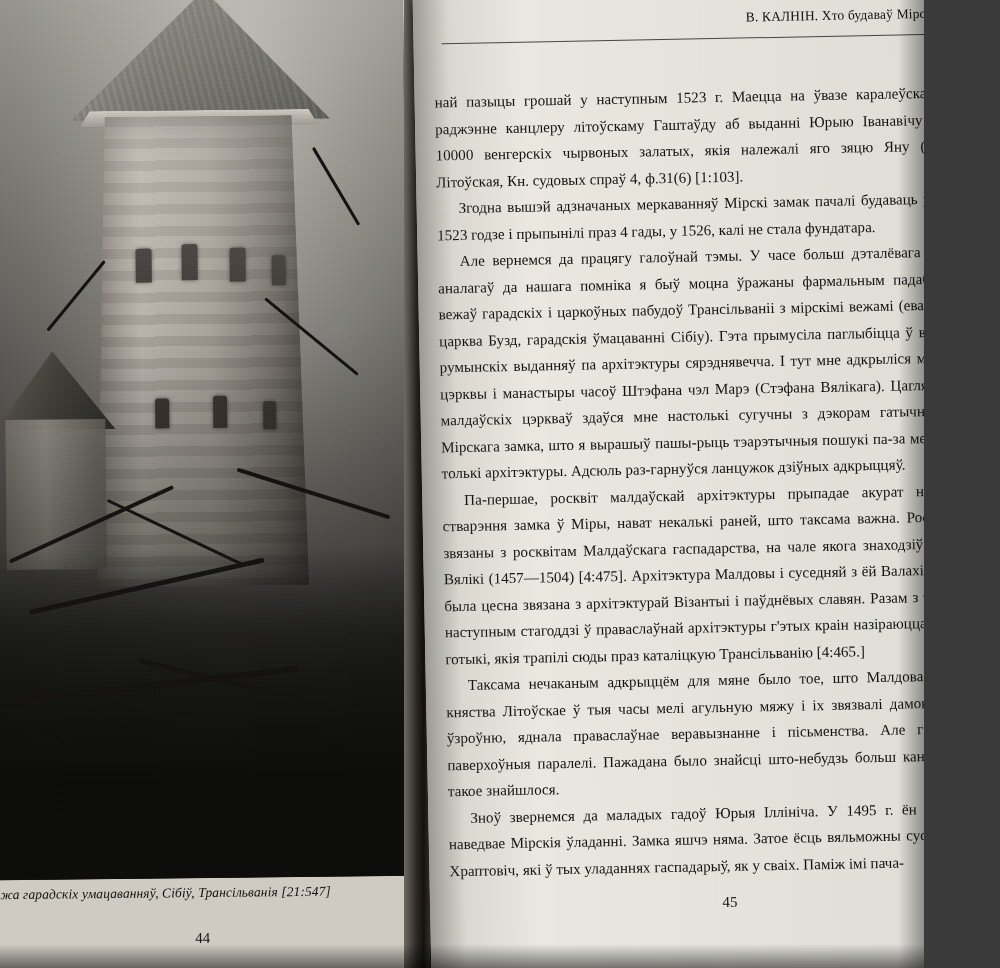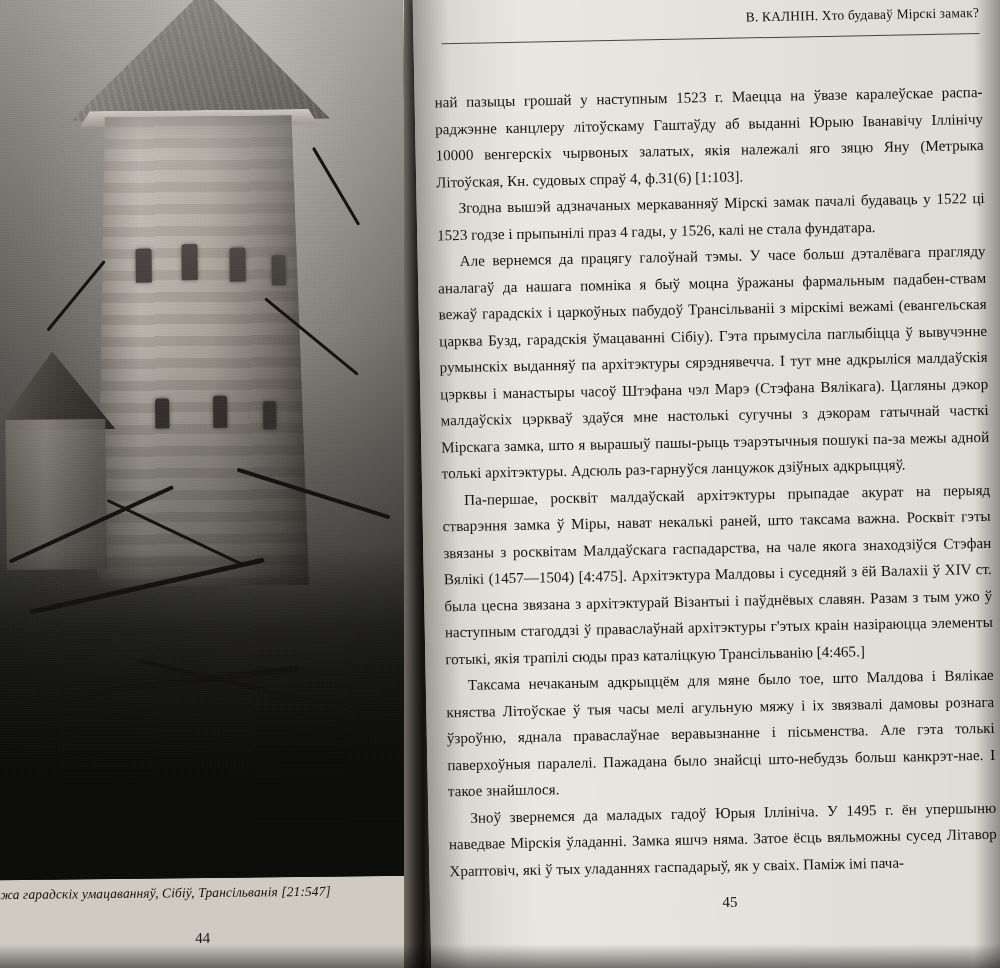--- a/index.html
+++ b/index.html
@@ -2,21 +2,21 @@
 <html><head>
 <meta charset="utf-8">
 <style>
   html, body {
     margin: 0;
     padding: 0;
     background: #3a3a3a;
   }
   #page {
     position: relative;
-    width: 1000px;
+    width: 924px;
     height: 968px;
     overflow: hidden;
     background: #1c1c1c;
     font-family: "Liberation Serif", serif;
   }
 
   
   .left-page {
     position: absolute;
     left: -12px;

